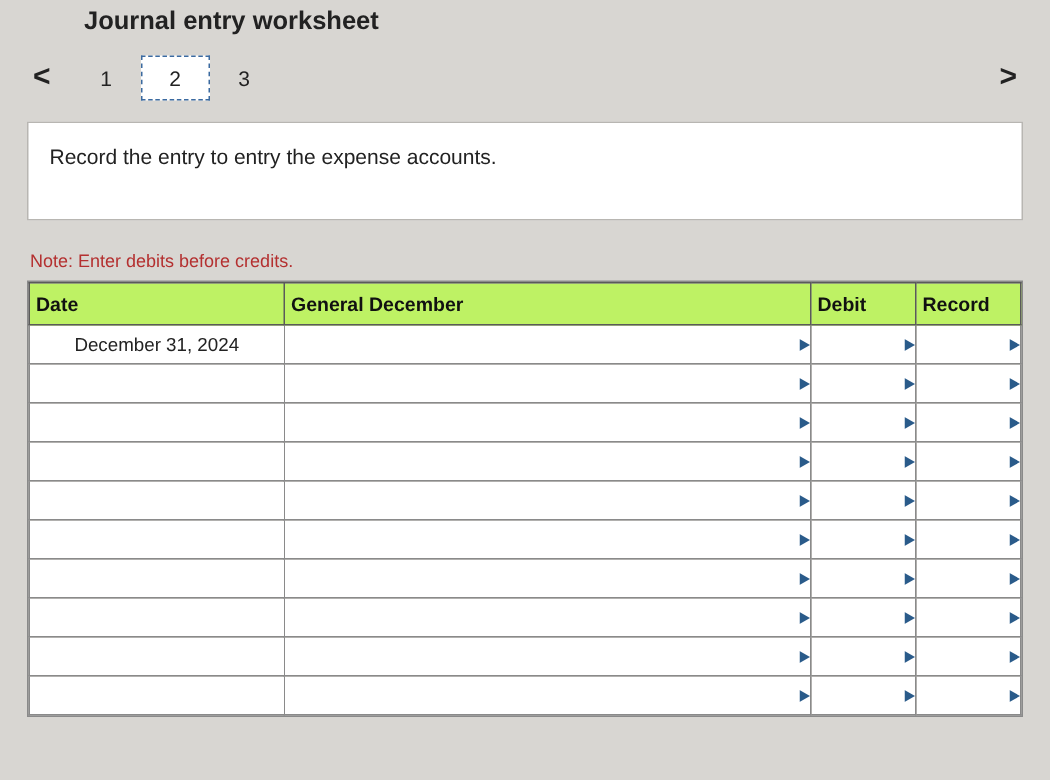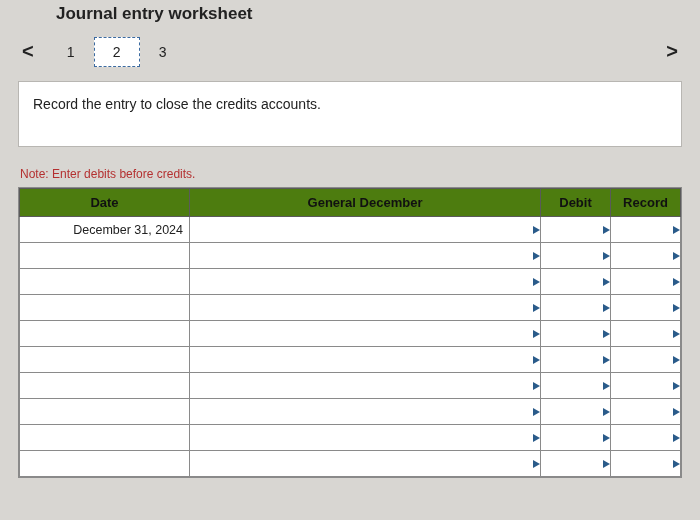--- a/index.html
+++ b/index.html
@@ -66,27 +66,27 @@
     }
     .journal-wrap {
       border: 1px solid #8a8a8a;
     }
     table.journal {
       width: 100%;
       border-collapse: collapse;
       table-layout: fixed;
     }
     .journal th {
-      background: #4d7c0f;
+      background: #bef264;
       color: #111;
       font-weight: bold;
       font-size: 13px;
       border: 1px solid #5a5a5a;
       padding: 6px 4px;
-      text-align: center;
+      text-align: left;
     }
     .journal td {
       border: 1px solid #8a8a8a;
       background: #fff;
       height: 26px;
       padding: 0 6px;
       font-size: 12.5px;
       color: #222;
       position: relative;
     }
@@ -99,39 +99,39 @@
       right: -1px;
       top: 0;
       bottom: 0;
       width: 10px;
       display: flex;
       align-items: center;
       justify-content: center;
       cursor: pointer;
     }
     .dd svg { display: block; }
-    .date-cell { text-align: right; }
+    .date-cell { text-align: center; }
   </style>
 </head>
 <body>
 
 <div class="title">Journal entry worksheet</div>
 
 <div class="tabs-row">
   <div class="tabs-left">
     <div class="nav-chevron">&lt;</div>
     <div class="tab">1</div>
     <div class="tab active">2</div>
     <div class="tab">3</div>
   </div>
   <div class="nav-chevron right">&gt;</div>
 </div>
 
 <div class="instruction-box">
-  <span>Record the entry to close the credits accounts.</span>
+  <span>Record the entry to entry the expense accounts.</span>
 </div>
 
 <div class="note">Note: Enter debits before credits.</div>
 
 <div class="journal-wrap">
   <table class="journal">
     <colgroup>
       <col class="col-date">
         <col class="col-gj">
         <col class="col-debit">

